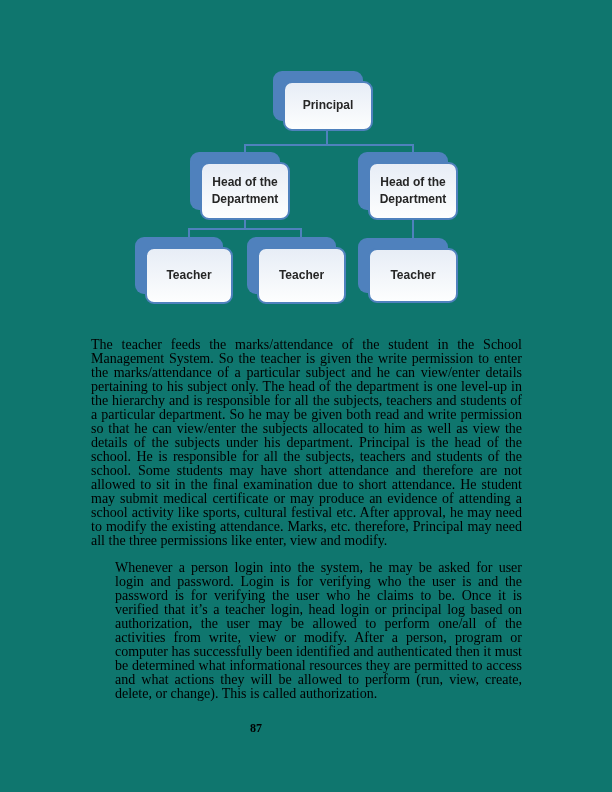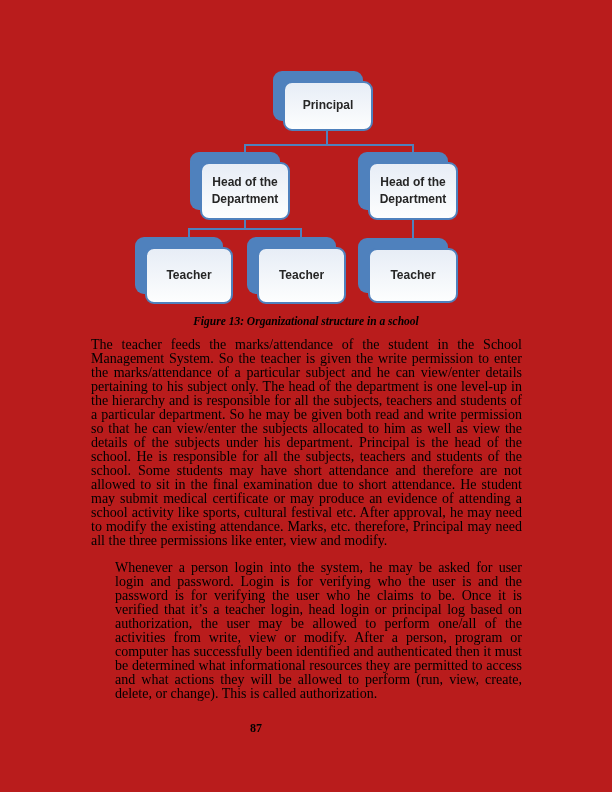--- a/index.html
+++ b/index.html
@@ -4,21 +4,21 @@
 <style>
   html, body {
     margin: 0;
     padding: 0;
     background: #ffffff;
   }
   .page {
     position: relative;
     width: 612px;
     height: 792px;
-    background: #b91c1c;
+    background: #0f766e;
     overflow: hidden;
     font-family: "Liberation Serif", serif;
     color: #000000;
   }
 
   
   .diagram {
     position: absolute;
     left: 0; top: 0;
     width: 612px; height: 336px;
@@ -158,21 +158,20 @@
       </div>
     </div>
     <div class="node node-teacher-3">
       <div class="shadow"></div>
       <div class="face">
         <span>Teacher</span>
       </div>
     </div>
   </div>
 
-  <div class="caption">Figure 13: Organizational structure in a school</div>
 
   <div class="content">
     <p>The teacher feeds the marks/attendance of the student in the School Management System. So the teacher is given the write permission to enter the marks/attendance of a particular subject and he can view/enter details pertaining to his subject only. The head of the department is one level-up in the hierarchy and is responsible for all the subjects, teachers and students of a particular department. So he may be given both read and write permission so that he can view/enter the subjects allocated to him as well as view the details of the subjects under his department. Principal is the head of the school. He is responsible for all the subjects, teachers and students of the school. Some students may have short attendance and therefore are not allowed to sit in the final examination due to short attendance. He student may submit medical certificate or may produce an evidence of attending a school activity like sports, cultural festival etc. After approval, he may need to modify the existing attendance. Marks, etc. therefore, Principal may need all the three permissions like enter, view and modify.</p>
     <p>Whenever a person login into the system, he may be asked for user login and password. Login is for verifying who the user is and the password is for verifying the user who he claims to be. Once it is verified that it’s a teacher login, head login or principal log based on authorization, the user may be allowed to perform one/all of the activities from write, view or modify. After a person, program or computer has successfully been identified and authenticated then it must be determined what informational resources they are permitted to access and what actions they will be allowed to perform (run, view, create, delete, or change). This is called authorization.</p>
   </div>
 
   <div class="pageno">87</div>
 
 </div>
 

